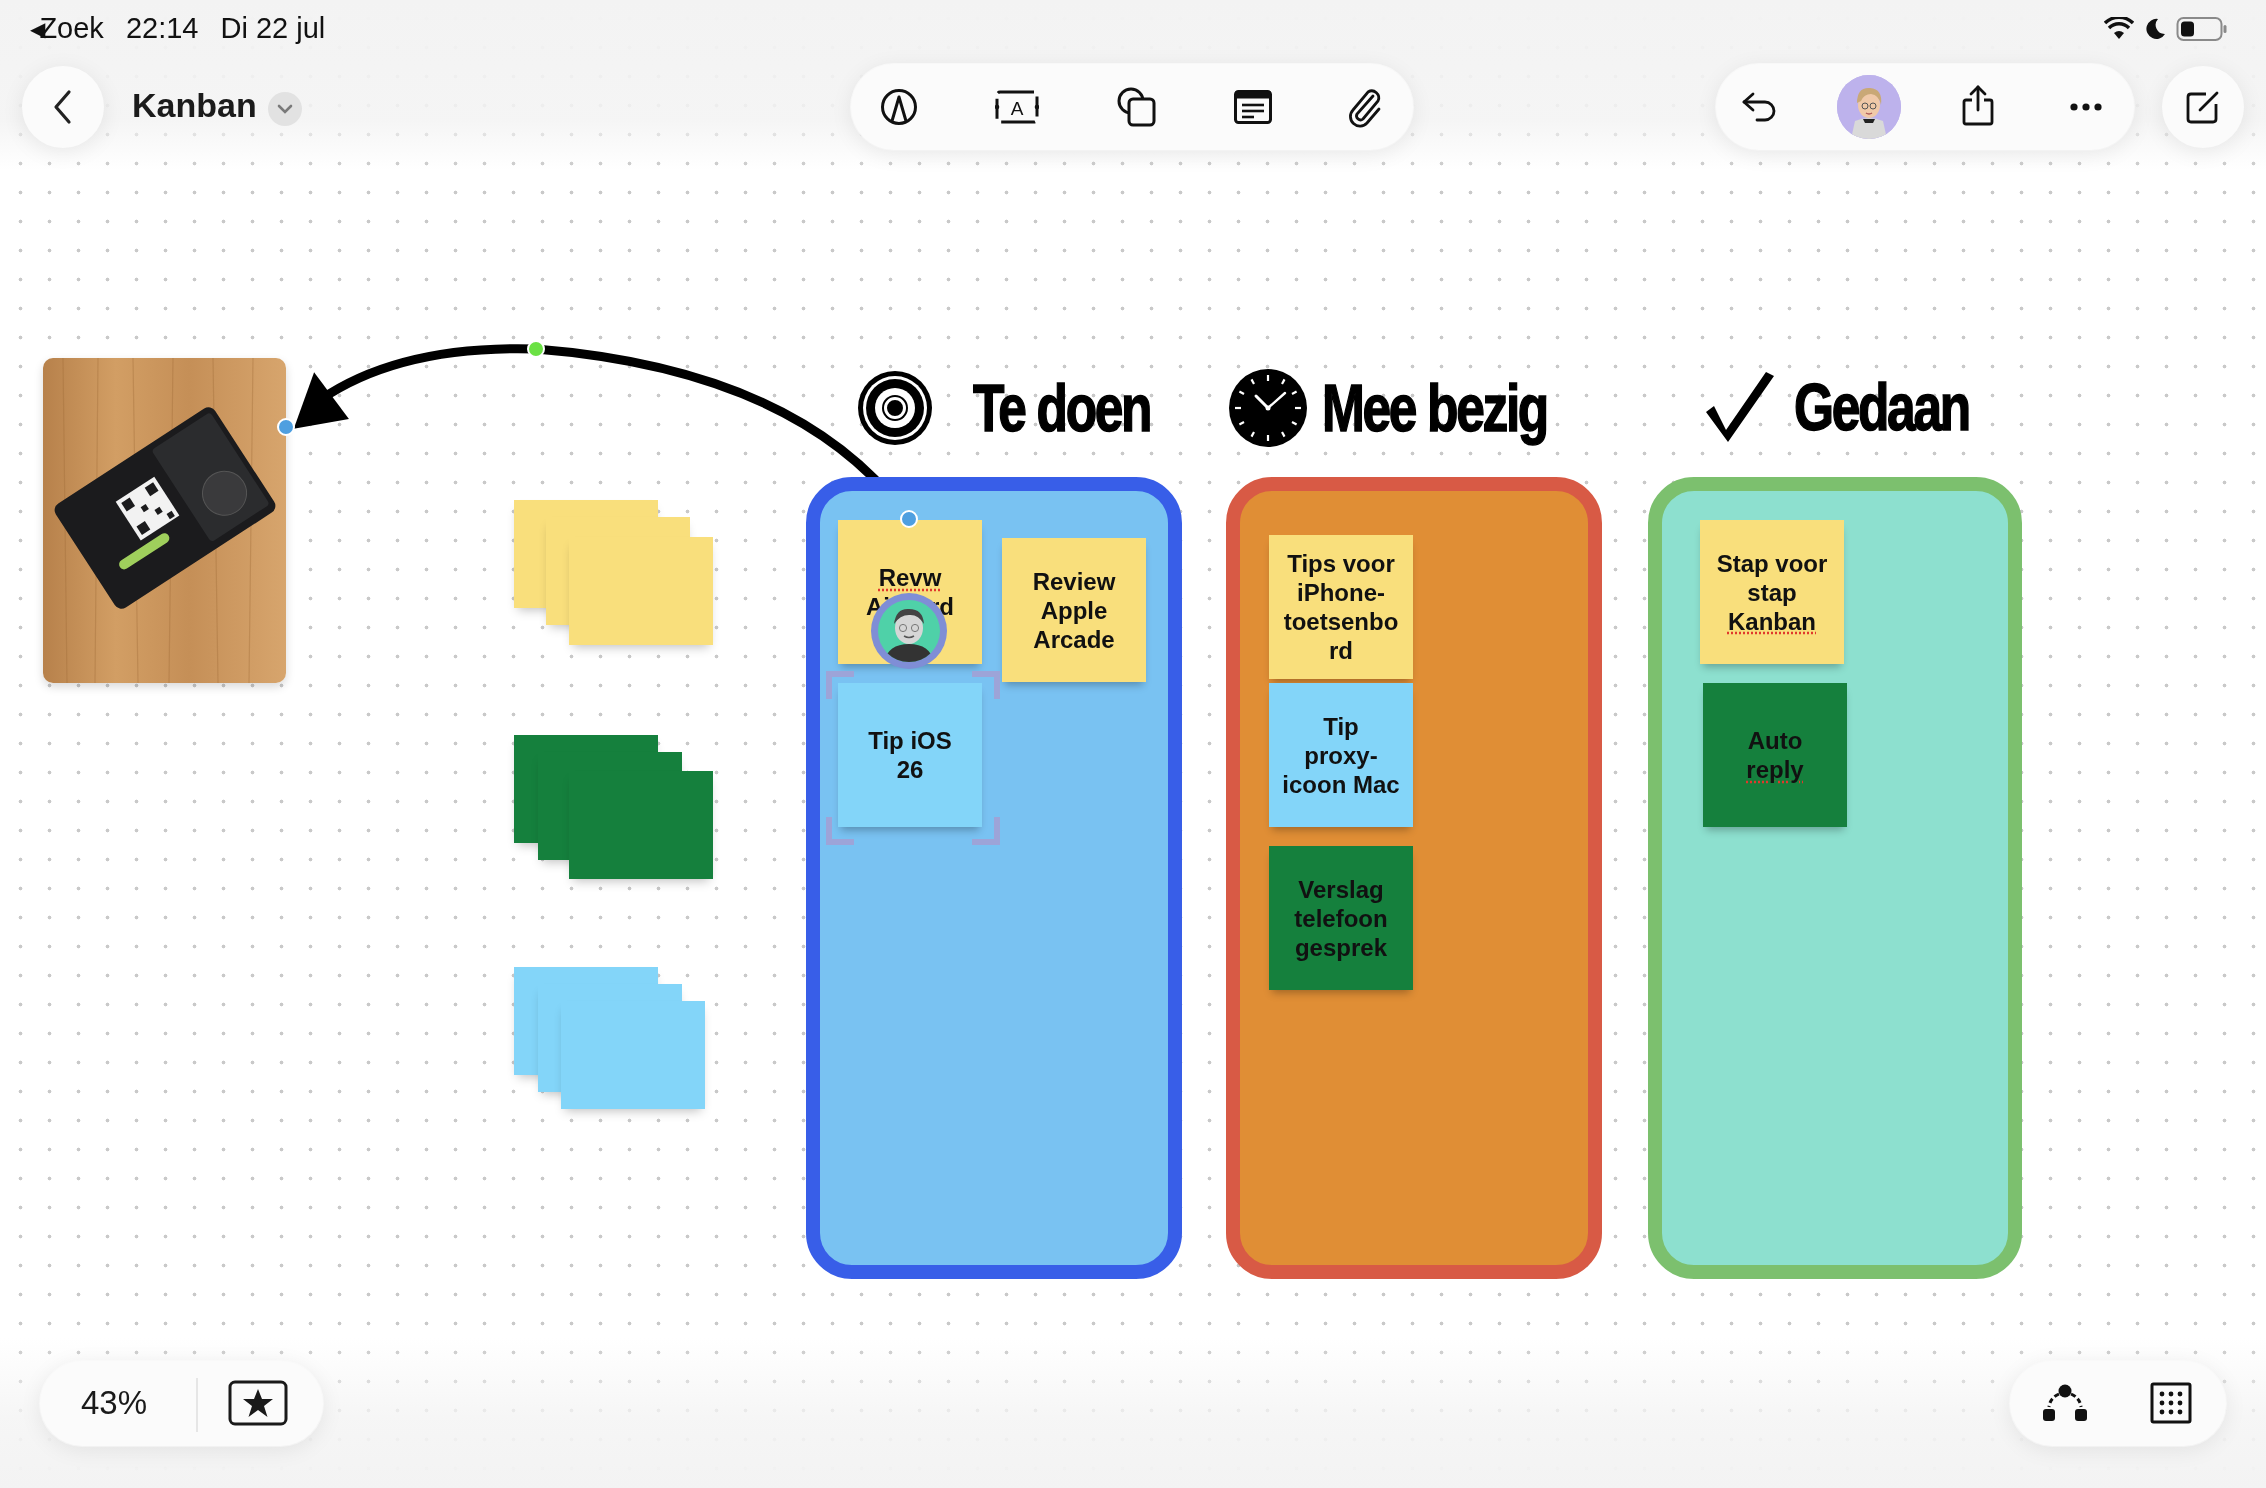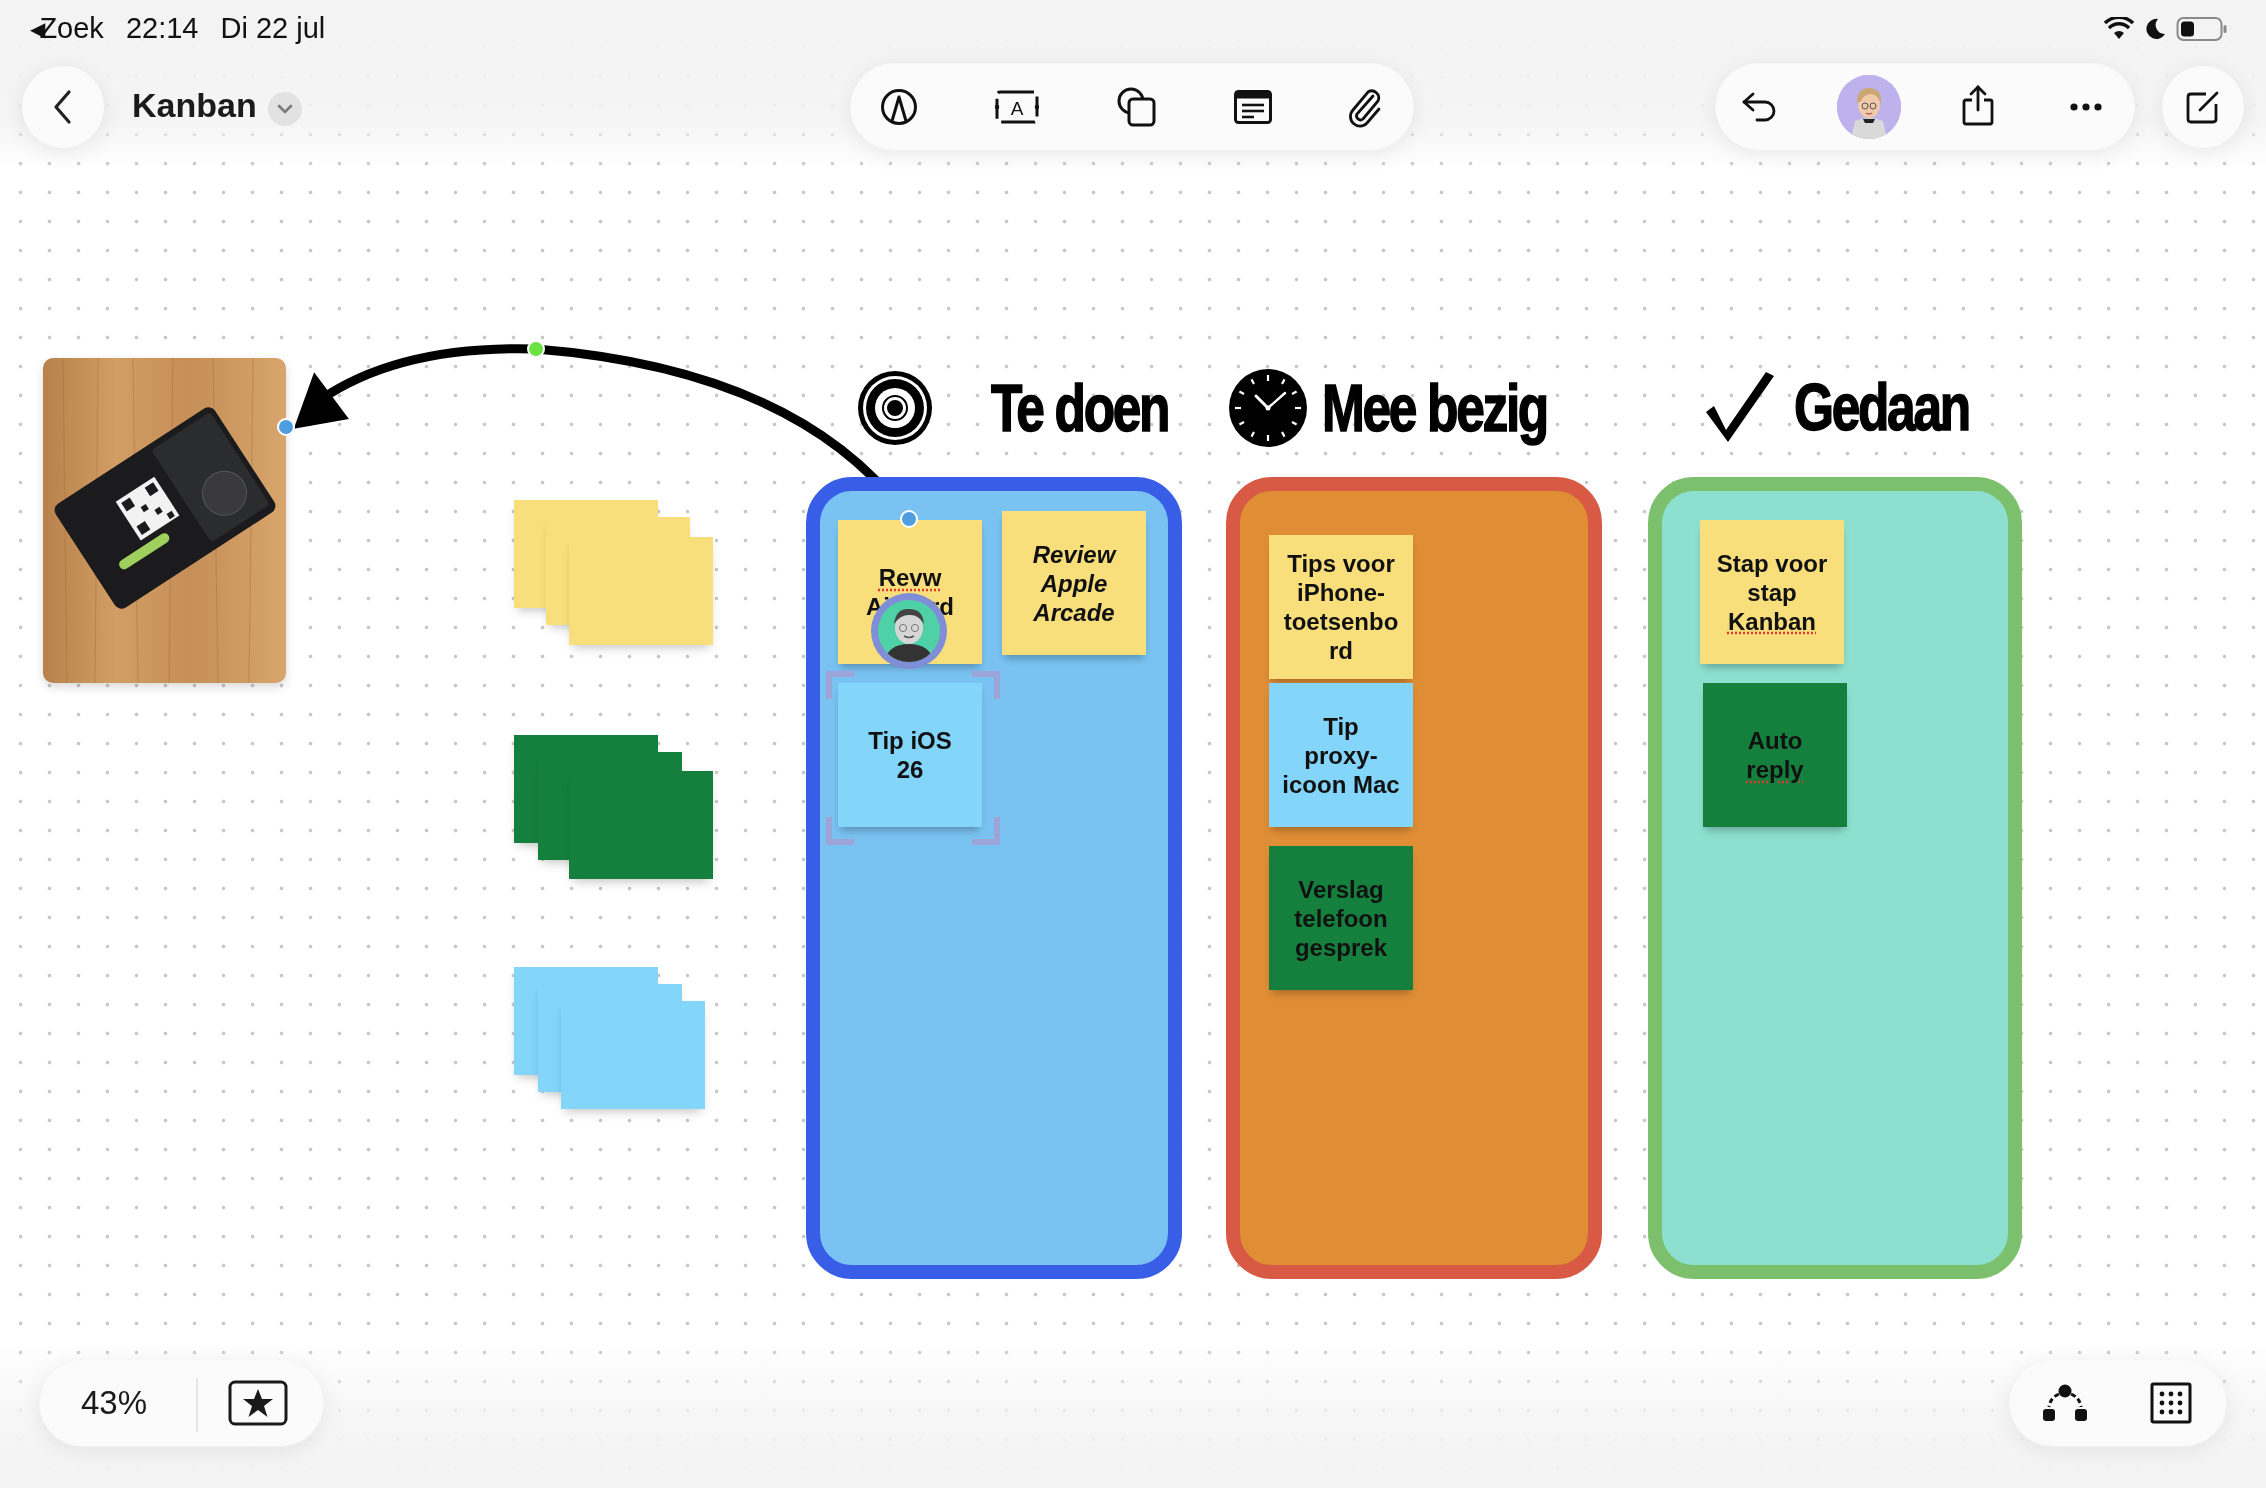--- a/index.html
+++ b/index.html
@@ -198,21 +198,21 @@
   </svg>
 </div>
 
 <svg class="abs" style="left:0;top:0;" width="2266" height="1488" viewBox="0 0 2266 1488">
   <path d="M908 518 Q800 370 536 349 Q400 345 320 400" fill="none" stroke="#000" stroke-width="9" stroke-linecap="round"></path>
   <path d="M290 425 L318 372 L346 423 Z" fill="#000" transform="rotate(-8 318 400)"></path>
 </svg>
 <div class="handle" style="left:527px;top:340px;background:#6be144;"></div>
 <div class="handle" style="left:277px;top:418px;background:#4f9fe0;"></div>
 
-<div class="header" style="left:855px;top:368px;gap:18px;">
+<div class="header" style="left:855px;top:368px;">
   <svg width="80" height="80" viewBox="0 0 80 80">
     <circle cx="40" cy="40" r="37" fill="#000"></circle>
       <circle cx="40" cy="40" r="32" fill="#fff"></circle>
     <circle cx="40" cy="40" r="29" fill="#000"></circle>
       <circle cx="40" cy="40" r="20" fill="#fff"></circle>
     <circle cx="40" cy="40" r="13" fill="#000"></circle>
       <circle cx="40" cy="40" r="6.5" fill="#000"></circle>
     <circle cx="40" cy="40" r="9.5" fill="none" stroke="#fff" stroke-width="3"></circle>
   </svg>
   <div class="header-text" style="margin-left:38px;">Te doen</div>
@@ -247,21 +247,21 @@
   <div class="header-text" style="margin-left:16px;">Gedaan</div>
 </div>
 
 <div class="col" style="left:806px;top:477px;width:376px;height:802px;border:14px solid #385ee8;background:#79c2f2;"></div>
 <div class="col" style="left:1226px;top:477px;width:376px;height:802px;border:14px solid #d85a45;background:#e08e35;"></div>
 <div class="col" style="left:1648px;top:477px;width:374px;height:802px;border:14px solid #7cc06e;background:#8de0cf;"></div>
 
 <div class="sticky yellow" style="left:838px;top:520px;align-items:center;">
   <div><span class="spell">Revw</span><br><span>AirCard</span></div>
 </div>
-<div class="sticky yellow" style="left:1002px;top:511px;font-style:italic;">Review Apple Arcade</div>
+<div class="sticky yellow" style="left:1002px;top:538px;">Review Apple Arcade</div>
 <div class="sticky blue" style="left:838px;top:683px;padding:0 26px;">Tip iOS 26</div>
 
 <div class="bracket" style="left:826px;top:671px;border-left-width:6px;border-top-width:6px;"></div>
 <div class="bracket" style="left:972px;top:671px;border-right-width:6px;border-top-width:6px;"></div>
 <div class="bracket" style="left:826px;top:817px;border-left-width:6px;border-bottom-width:6px;"></div>
 <div class="bracket" style="left:972px;top:817px;border-right-width:6px;border-bottom-width:6px;"></div>
 <div class="handle" style="left:900px;top:510px;background:#4f9fe0;"></div>
 
 <div class="abs" style="left:871px;top:593px;width:76px;height:76px;border-radius:50%;background:#7f8ed6;display:flex;align-items:center;justify-content:center;">
   <svg width="62" height="62" viewBox="0 0 62 62">

